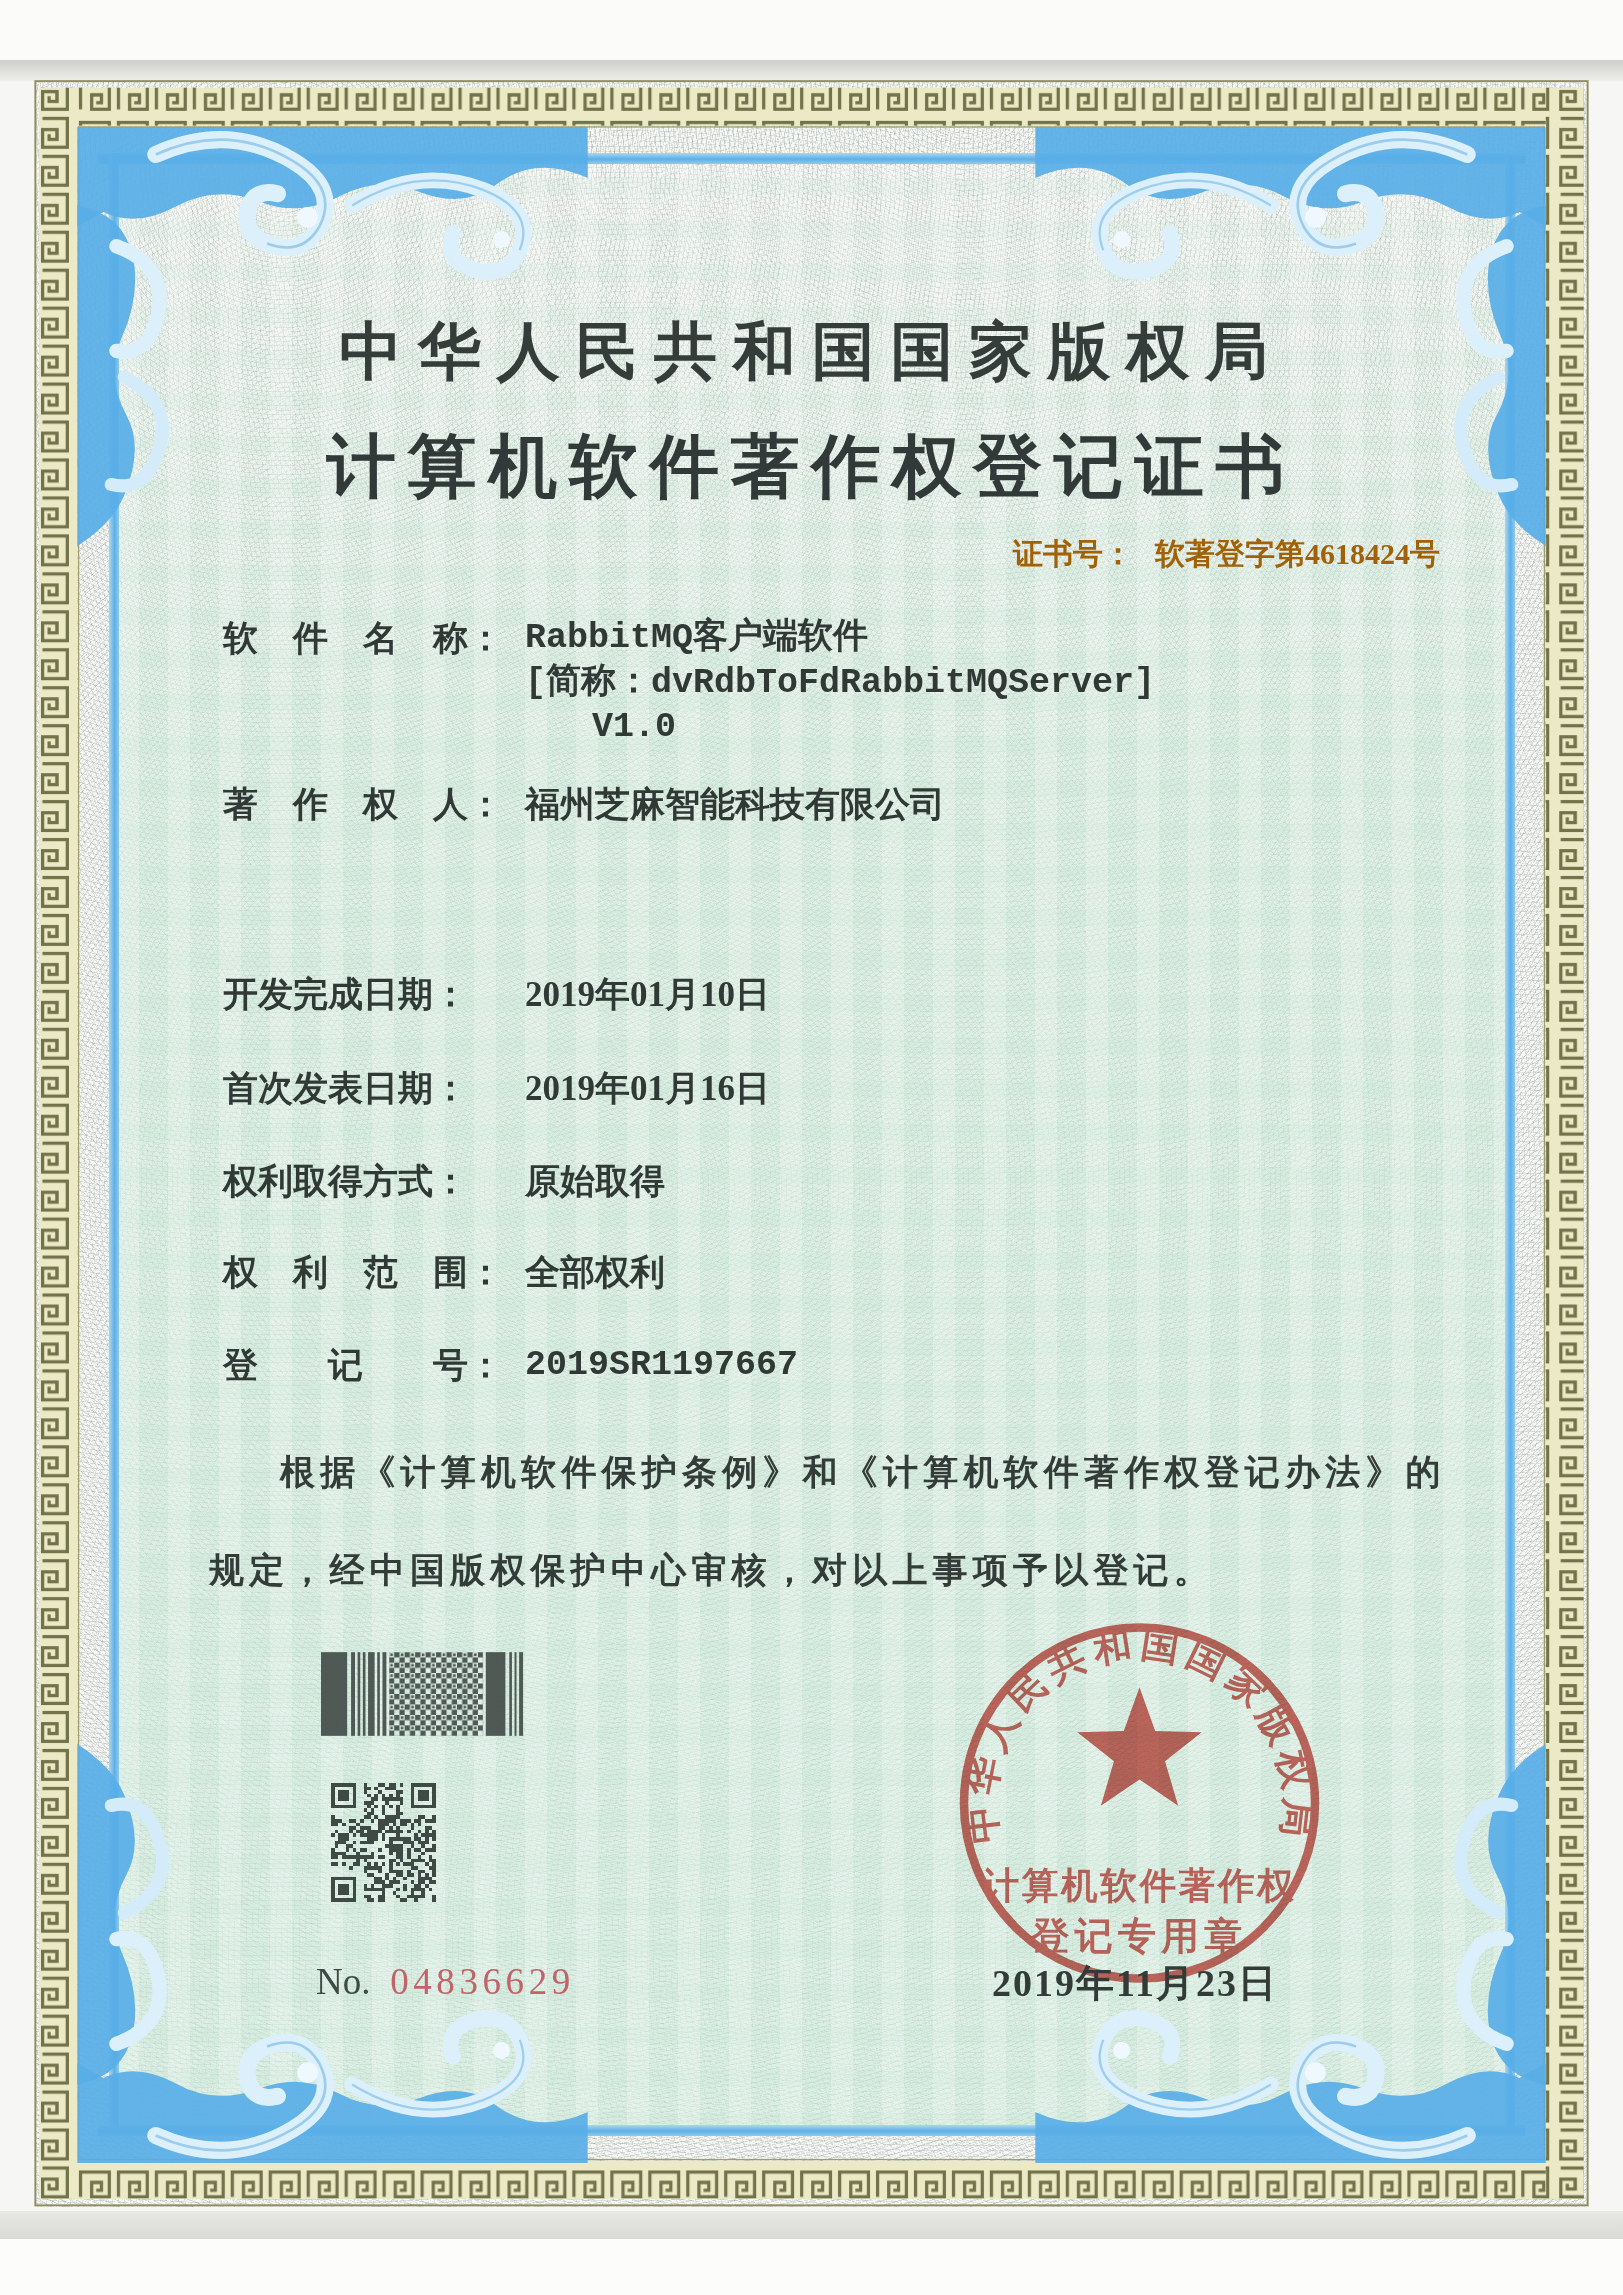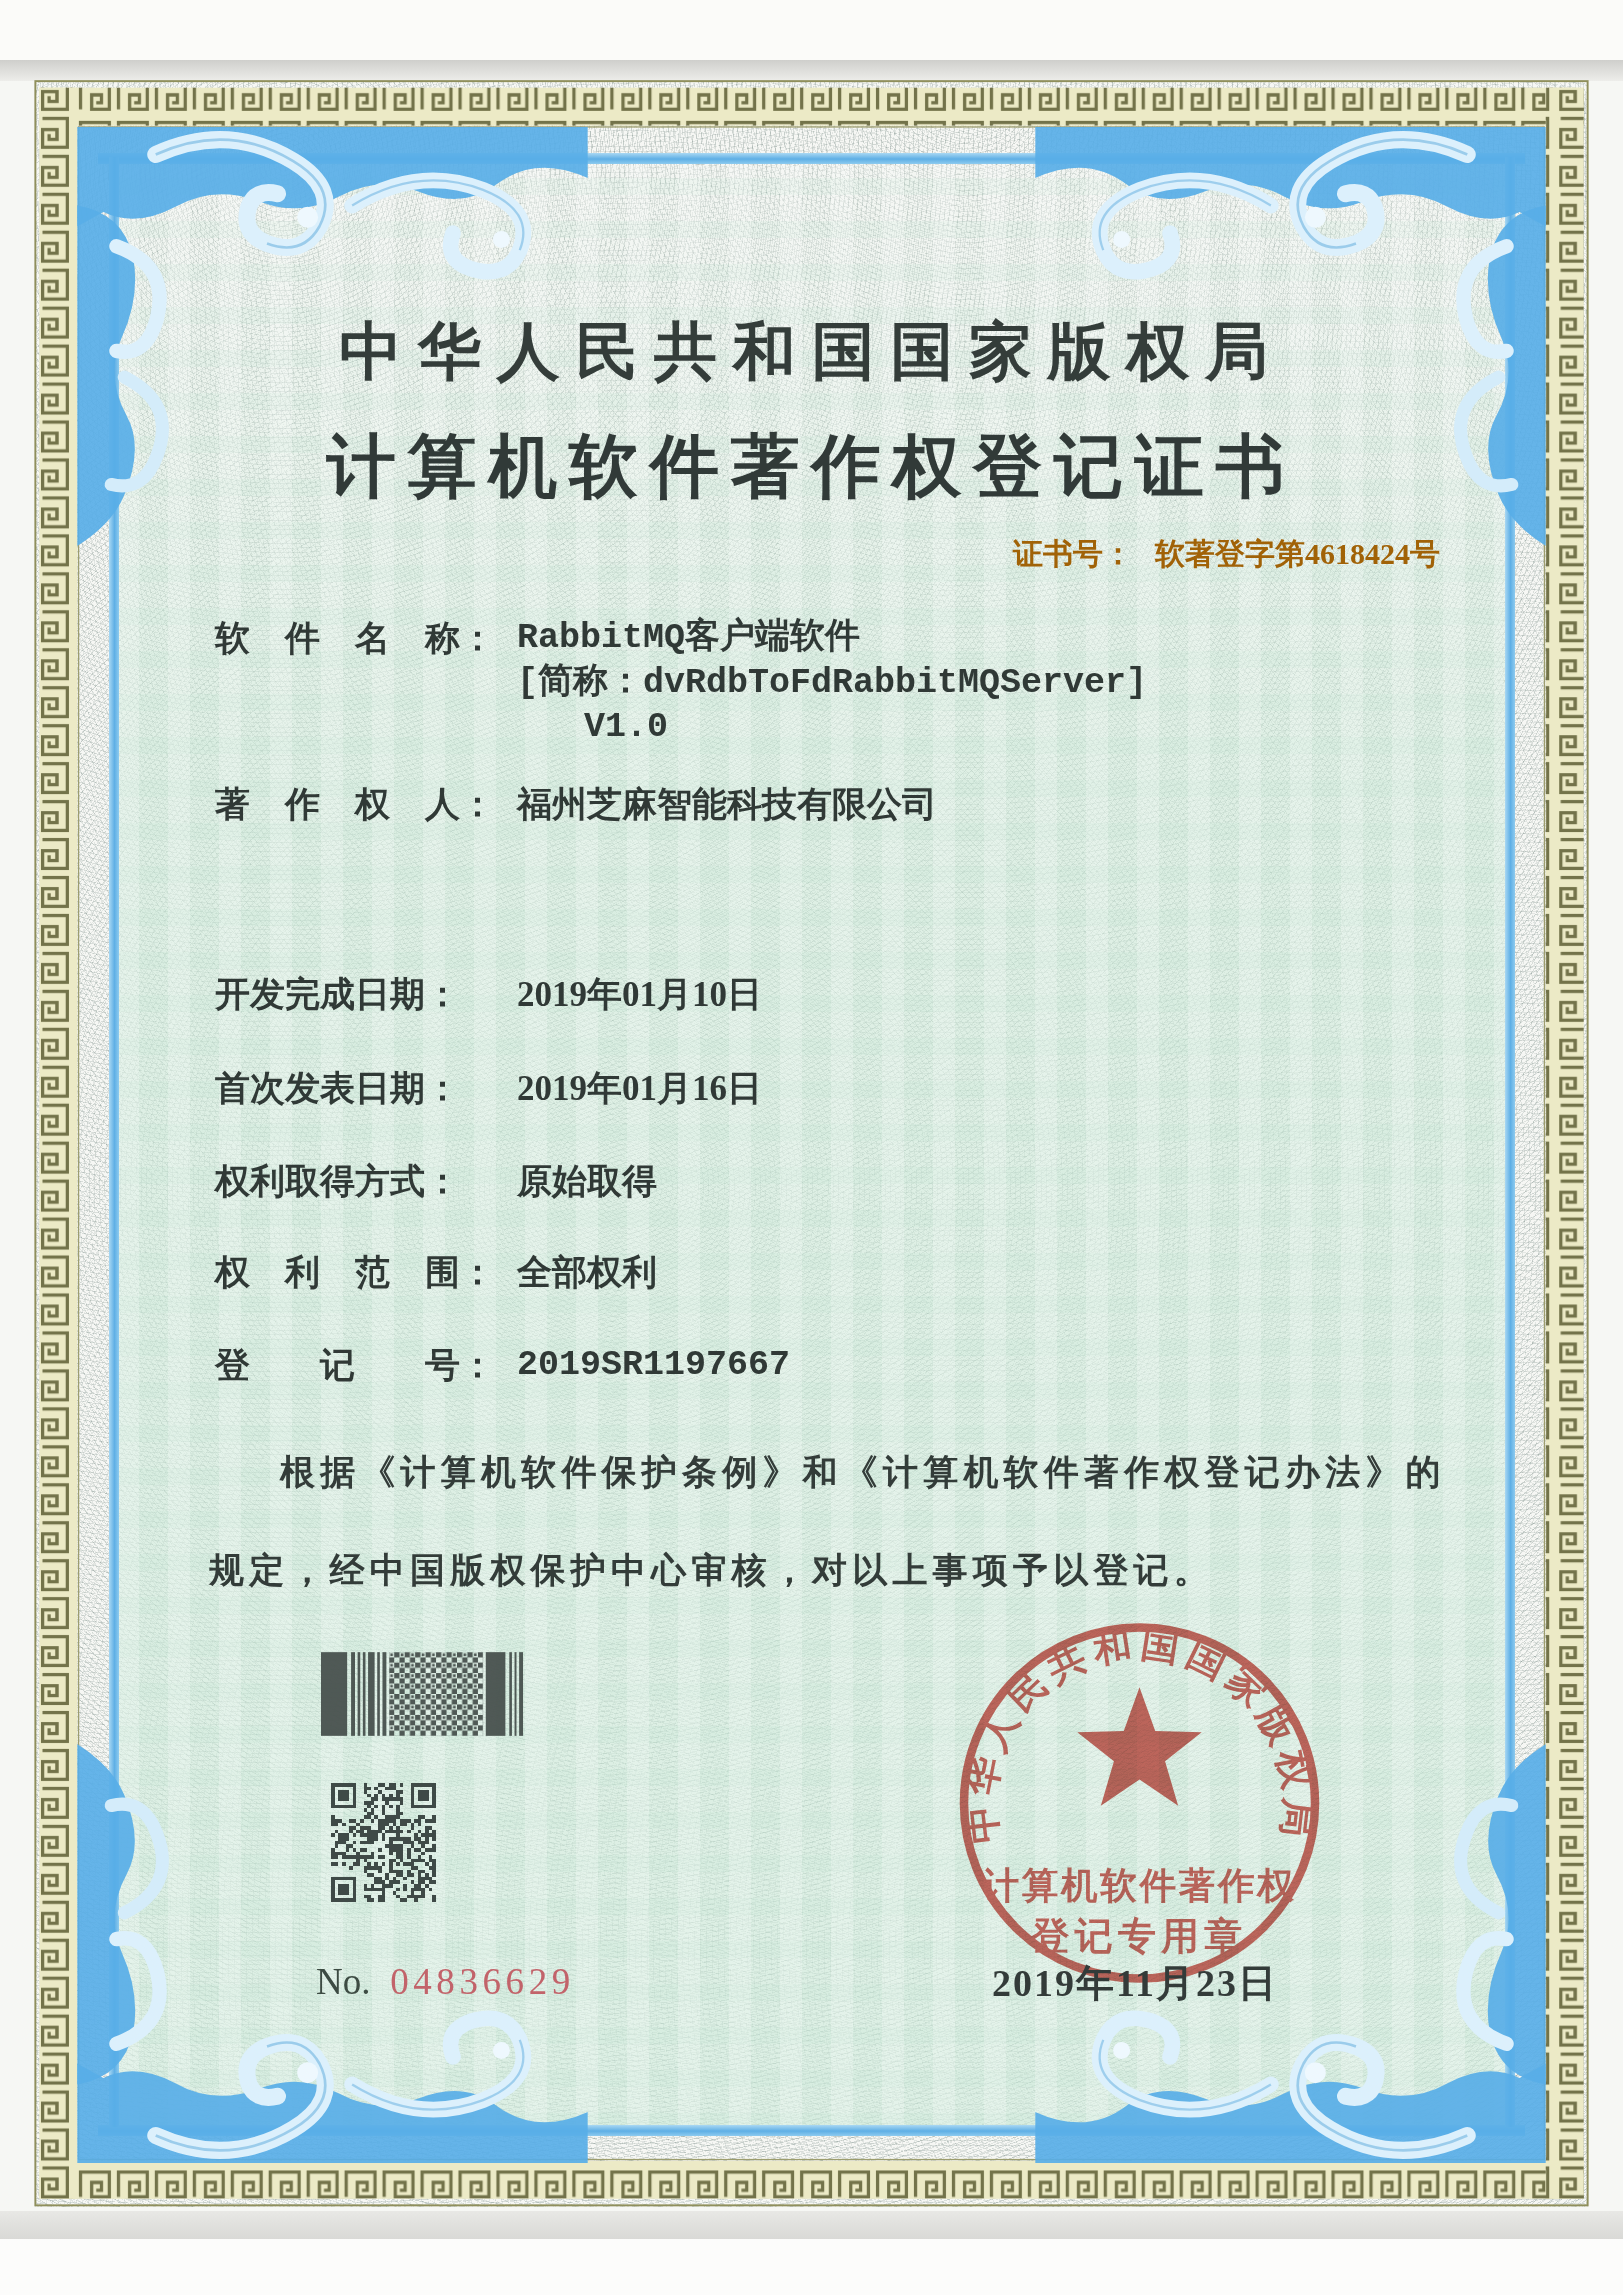--- a/index.html
+++ b/index.html
@@ -36,21 +36,21 @@
   .flip-y{transform:scaleY(-1);}
   .flip-xy{transform:scale(-1,-1);}
   
   .title1{left:0;top:317px;width:1623px;text-align:center;font-size:63px;font-weight:700;
           letter-spacing:15.7px;color:#343d3a;}
   .title2{left:0;top:429px;width:1623px;text-align:center;font-size:69px;font-weight:700;
           letter-spacing:11.8px;color:#313a38;}
   .certline{left:1013px;top:537px;font-size:30px;font-weight:700;color:#a16207;}
   .certline .gap{display:inline-block;width:22px;}
   .row{font-size:35px;font-weight:700;color:#30393六;}
-  .row{color:#303936;}
+  .row{color:#303936;margin-left:8px;}
   .lbl{left:215px;}
   .val{left:517px;}
   .mono{font-family:"Liberation Mono","DejaVu Sans Mono",monospace;}
   .statement{font-size:35px;font-weight:700;letter-spacing:5.2px;color:#333c39;}
   .serial-no{font-size:37px;color:#3d4b43;font-weight:400;}
   .serial-num{font-size:37px;color:#c2636a;letter-spacing:4.6px;font-weight:400;}
   .issue-date{left:992px;top:1962px;font-size:38px;font-weight:700;letter-spacing:2px;color:#333b39;z-index:7;}
   .seal-svg{left:939px;top:1602px;z-index:6;mix-blend-mode:multiply;opacity:.94;}
   .seal-text{font-family:"Liberation Serif","DejaVu Serif",serif;font-weight:700;}
   svg{display:block;}

